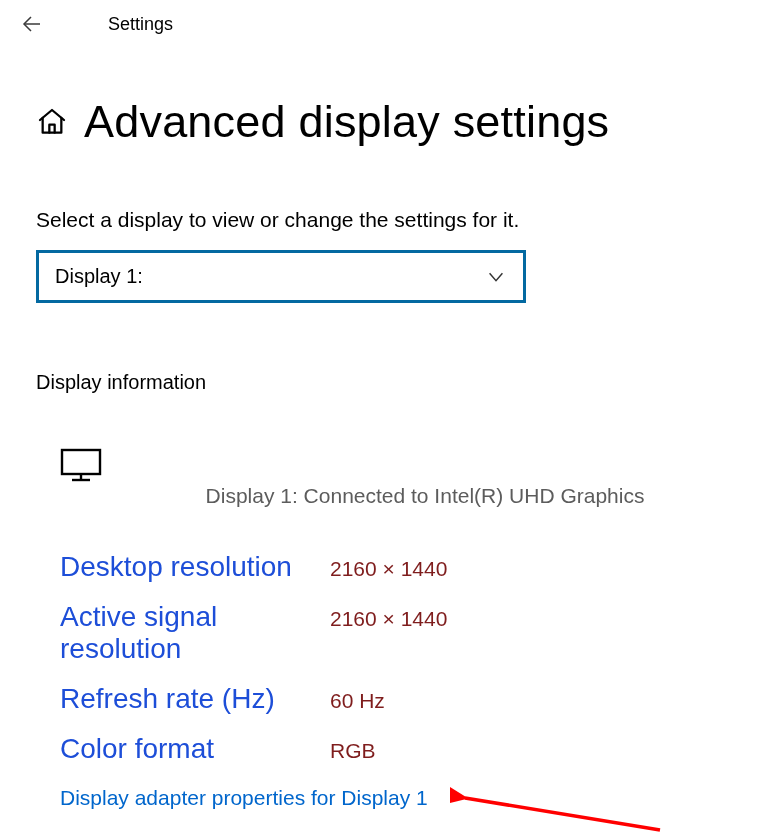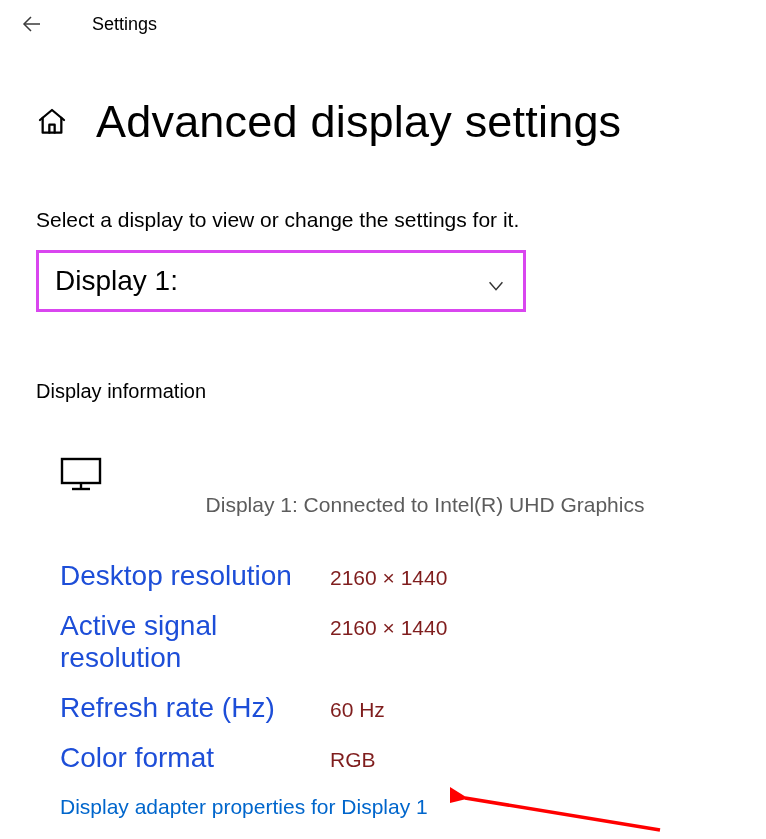--- a/index.html
+++ b/index.html
@@ -11,65 +11,65 @@
       font-family: "Segoe UI", -apple-system, Tahoma, sans-serif;
       background: #ffffff;
       width: 766px;
       height: 839px;
       overflow: hidden;
       color: #000;
     }
     .top-bar {
       display: flex;
       align-items: center;
-      gap: 48px;
+      gap: 64px;
       padding: 12px 20px 6px 20px;
     }
     .back-arrow {
       cursor: pointer;
       display: flex;
       align-items: center;
     }
     .top-label {
       font-size: 18px;
       font-weight: 400;
     }
     .content {
       padding: 54px 36px 0 36px;
     }
     .header-row {
       display: flex;
       align-items: center;
-      gap: 28px;
+      gap: 16px;
     }
     .home-icon {
       display: flex;
       align-items: center;
       cursor: pointer;
     }
     h1.page-title {
       font-size: 45px;
       font-weight: 400;
       letter-spacing: 0.2px;
     }
     .section-instr {
       font-size: 21px;
       margin-top: 60px;
       font-weight: 400;
     }
     .dropdown {
       margin-top: 18px;
       width: 490px;
-      border: 3px solid #d946ef;
+      border: 3px solid #0369a1;
       padding: 12px 16px;
       display: flex;
       justify-content: space-between;
       align-items: flex-end;
       cursor: pointer;
-      font-size: 28px;
+      font-size: 20px;
       background: #fff;
     }
     .dropdown .chev {
       display: flex;
     }
     h2.section-title {
       font-size: 20px;
       font-weight: 400;
       margin-top: 68px;
     }

